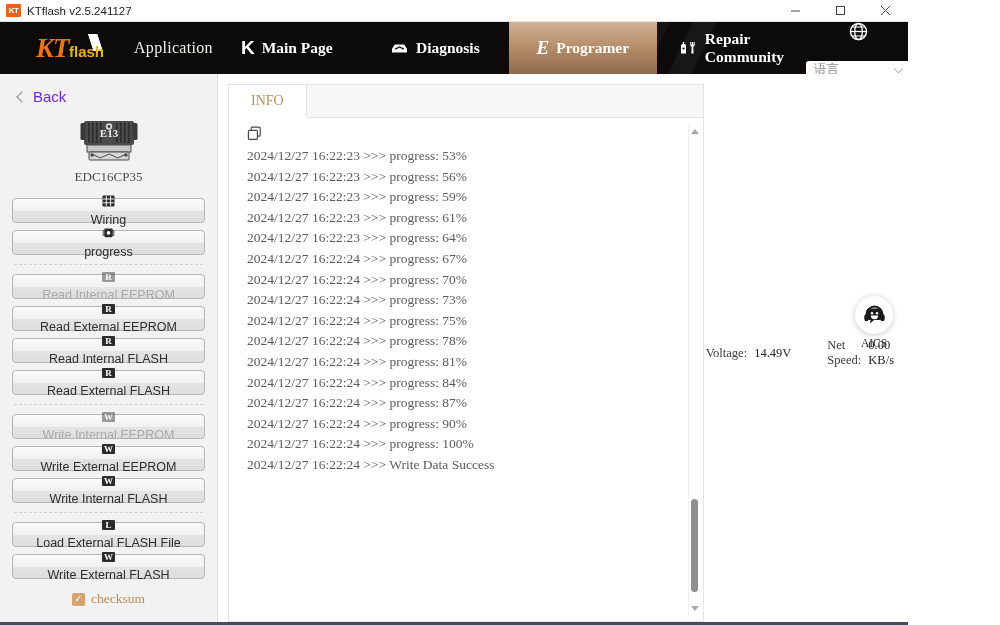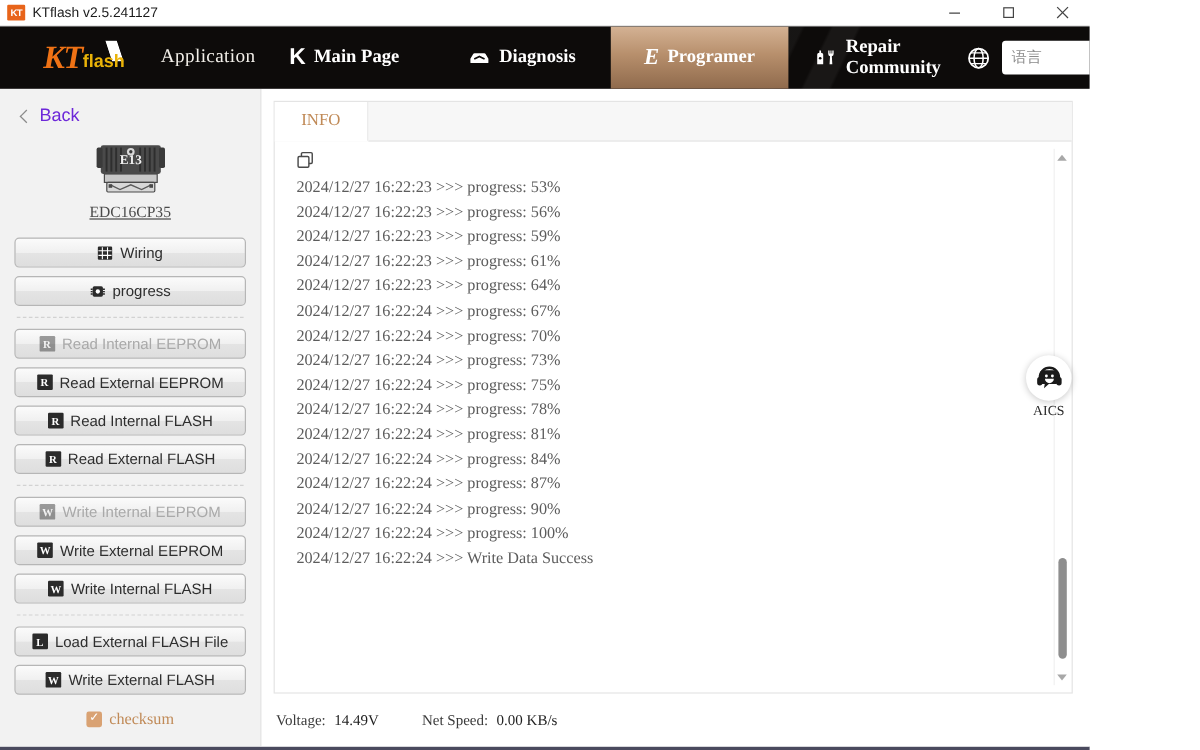--- a/index.html
+++ b/index.html
@@ -105,23 +105,23 @@
   .nav-icon svg { display: block; }
   .nav-e {
     font-family: "Liberation Serif", serif;
     font-size: 19px; font-weight: bold; font-style: italic; color: #fff;
   }
   .nav-k {
     font-family: "Liberation Sans", sans-serif;
     font-size: 19px; font-weight: bold; color: #fff;
   }
   .nav-right {
-    display: flex; align-items: center; gap: 10px;
+    display: flex; align-items: center; gap: 20px;
     padding-right: 14px;
-    position: relative; z-index: 2;
+    position: relative; z-index: 2; flex-direction: column;
   }
   .globe-icon { display: flex; align-items: center; }
   .lang-select {
     width: 104px; height: 28px;
     background: #ffffff; border-radius: 3px;
     display: flex; align-items: center;
     padding: 0 8px;
     font-size: 12.5px; color: #8b8b8b;
     position: relative;
   }
@@ -170,31 +170,30 @@
     padding: 6px 0 6px;
   }
   .ecu-img {
     width: 58px; height: 48px;
     position: relative;
   }
   .ecu-label {
     font-family: "Liberation Serif", serif;
     font-size: 13px; color: #4a4a4a;
     margin-top: 4px;
-    text-decoration: underline;
   }
   .btn {
     height: 25px; width: 100%;
     margin-top: 7px;
     background: linear-gradient(180deg, #fbfbfb 0%, #f0f0f0 50%, #e4e4e4 51%, #dedede 100%);
     border: 1px solid #b6b6b6;
     border-radius: 4px;
     display: flex; align-items: center; justify-content: center;
     gap: 6px;
-    font-size: 12.5px; color: #2e2e2e;
+    font-size: 12.5px; color: #2e2e2e; flex-direction: column;
   }
   .btn.disabled { color: #a9a9a9; }
   .btn.disabled .bicon { opacity: 0.45; }
   .bicon {
     width: 13px; height: 13px;
     display: flex; align-items: center; justify-content: center;
     background: #2b2b2b; color: #ffffff;
     font-size: 9px; font-weight: bold;
     font-family: "Liberation Serif", serif;
     border-radius: 1px;
@@ -212,21 +211,21 @@
   }
   .cs-box {
     width: 13px; height: 13px;
     background: #d9a273; border-radius: 2px;
     display: flex; align-items: center; justify-content: center;
     color: #ffffff; font-size: 10px; line-height: 1;
   }
 
   
   .main {
-    flex: 1; display: flex; flex-direction: column;
+    flex: 1; display: flex; flex-direction: row;
     min-width: 0; padding: 10px 14px 0 10px;
     background: #ffffff;
     justify-content: flex-end;
   }
   .panel {
     flex: 1; display: flex; flex-direction: column;
     border: 1px solid #e4e4e4;
     background: #ffffff;
     min-height: 0;
   }

